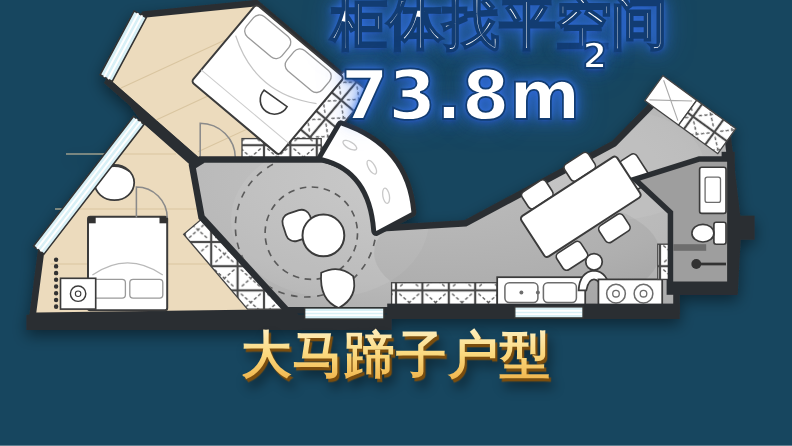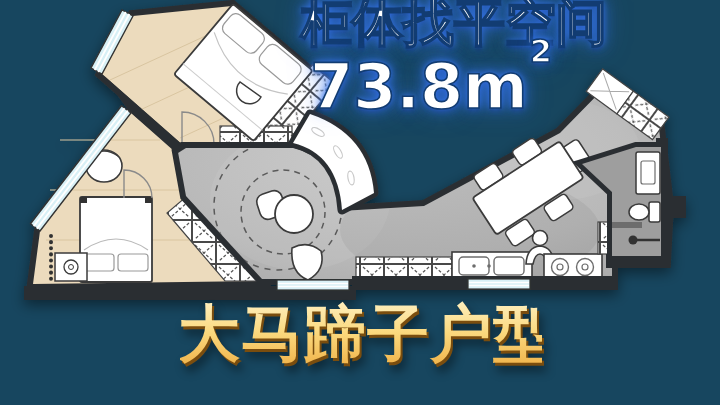--- a/index.html
+++ b/index.html
@@ -11,21 +11,21 @@
     -webkit-text-stroke:1.6px #123c72;
     text-shadow:0 0 6px rgba(53,115,235,.95),0 0 14px rgba(53,115,235,.85),
                 0 0 26px rgba(53,115,235,.6),0 3px 3px rgba(8,25,55,.55);}
   .area{position:absolute;left:270px;top:56px;width:320px;text-align:center;
     font-size:62px;font-weight:900;color:#ffffff;white-space:nowrap;line-height:1;
     -webkit-text-stroke:1.6px #123c72;
     text-shadow:0 0 6px rgba(53,115,235,.95),0 0 14px rgba(53,115,235,.85),
                 0 0 26px rgba(53,115,235,.6),0 3px 3px rgba(8,25,55,.55);}
   .area sup{font-size:32px;position:relative;top:-24px;left:2px;}
   .footer-title{position:absolute;left:178px;top:292px;width:364px;text-align:center;
-    font-size:62px;font-weight:900;letter-spacing:1px;white-space:nowrap;
+    font-size:46px;font-weight:900;letter-spacing:1px;white-space:nowrap;
     color:#f6c963;
     text-shadow:0 -2px 0 #fff0bd,2px 3px 0 #8a5a12,4px 6px 8px rgba(0,0,0,.45);}
   @supports (-webkit-background-clip:text){
     .footer-title{
       background:linear-gradient(180deg,#fff5d0 0%,#fbd97e 48%,#eda93c 100%);
       -webkit-background-clip:text;background-clip:text;color:transparent;text-shadow:none;
       filter:drop-shadow(2px 3px 0 #7a4d0e) drop-shadow(3px 6px 5px rgba(0,0,0,.4));}
   }
 </style>
 </head>

